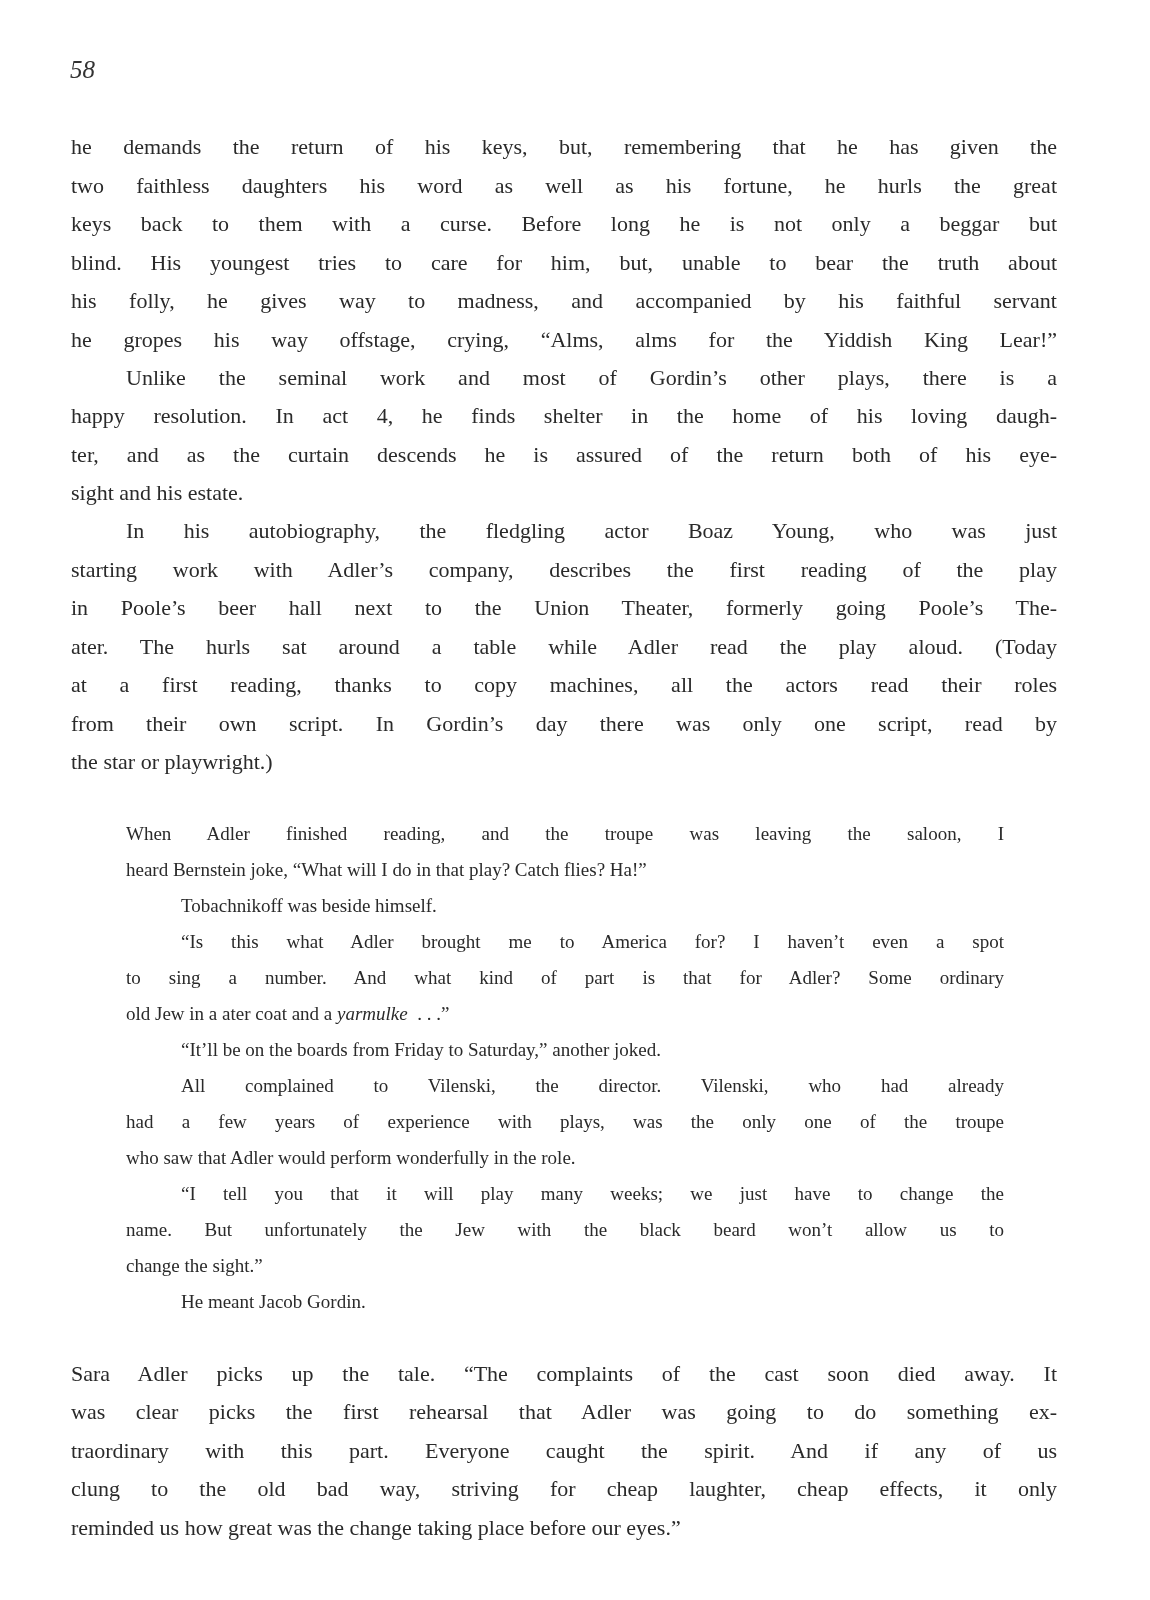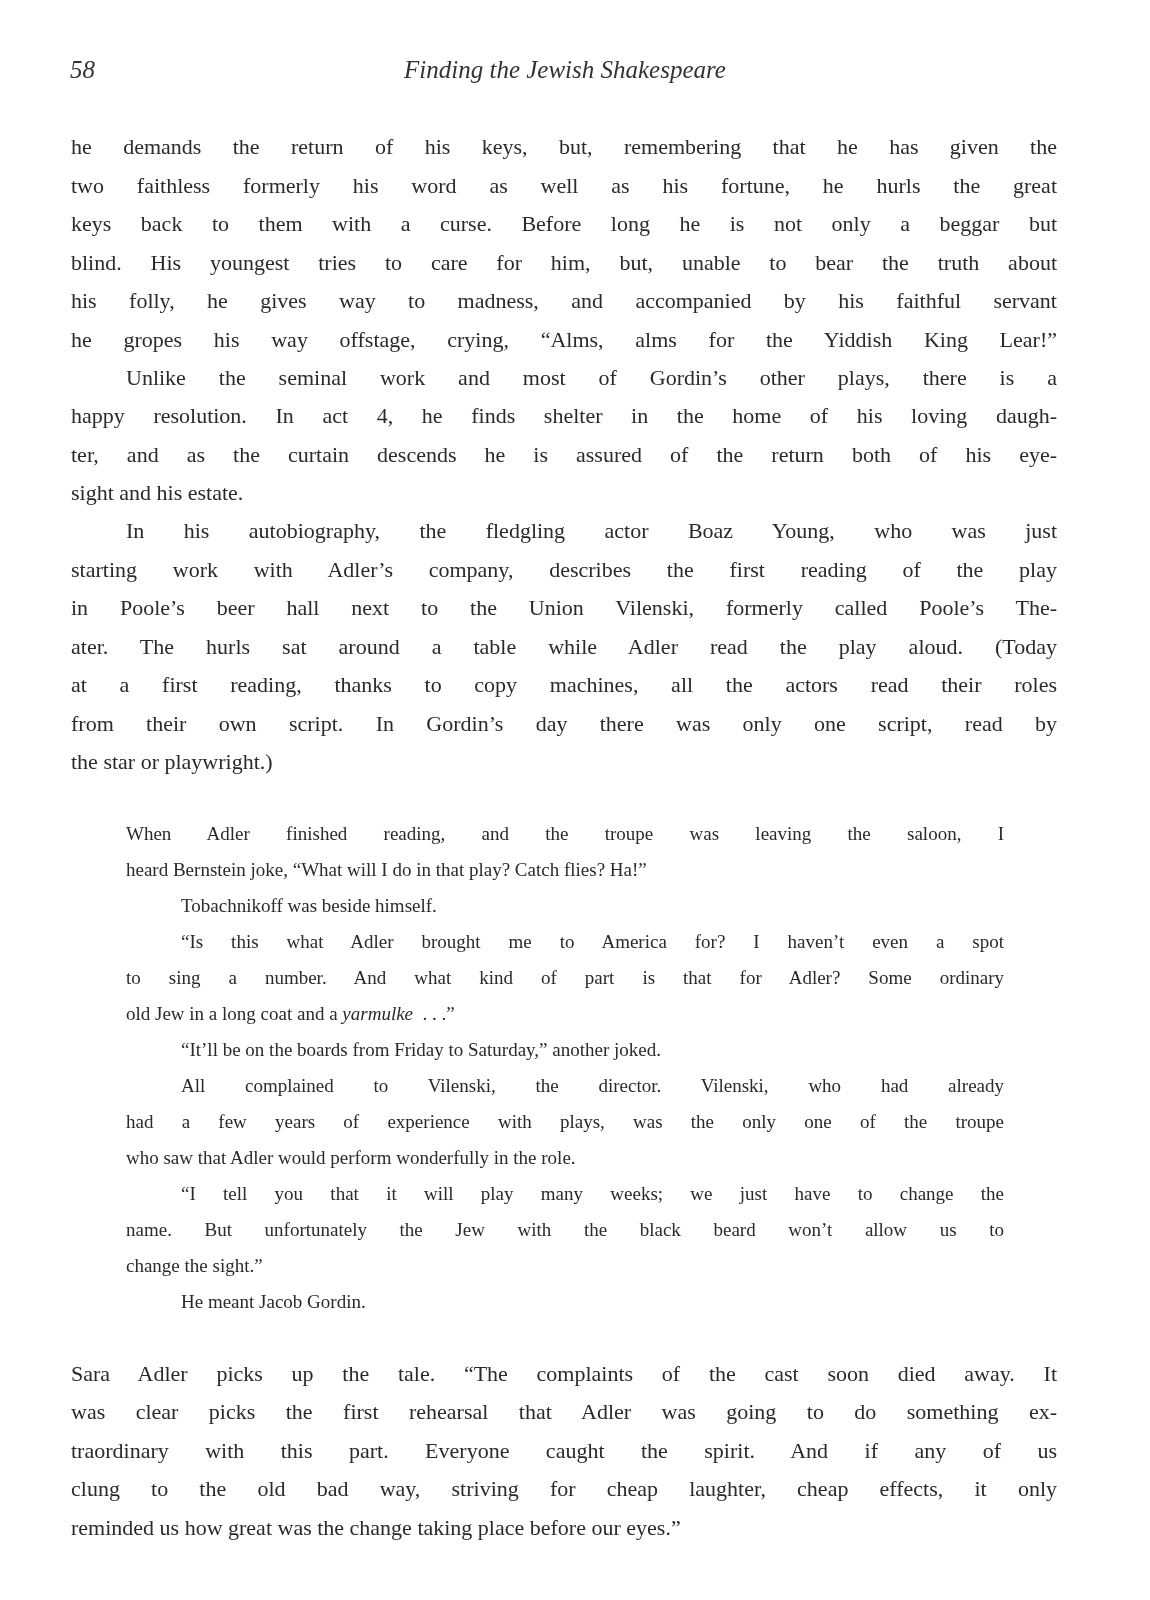--- a/index.html
+++ b/index.html
@@ -71,61 +71,60 @@
     }
     .line span.it {
       font-style: italic;
     }
   </style>
 </head>
 <body>
 
 <div class="running-head">
   <span class="page-number">58</span>
-  <span class="book-title">Finding the Jewish Shakespeare</span>
 </div>
 
 <div>
 
   <div>
     <div class="line body-line" style="top:128px">he demands the return of his keys, but, remembering that he has given the</div>
-    <div class="line body-line" style="top:167px">two faithless formerly his word as well as his fortune, he hurls the great</div>
+    <div class="line body-line" style="top:167px">two faithless daughters his word as well as his fortune, he hurls the great</div>
     <div class="line body-line" style="top:205px">keys back to them with a curse. Before long he is not only a beggar but</div>
     <div class="line body-line" style="top:244px">blind. His youngest tries to care for him, but, unable to bear the truth about</div>
     <div class="line body-line" style="top:282px">his folly, he gives way to madness, and accompanied by his faithful servant</div>
     <div class="line body-line" style="top:321px">he gropes his way offstage, crying, “Alms, alms for the Yiddish King Lear!”</div>
   </div>
 
   <div>
     <div class="line body-line indent" style="top:359px">Unlike the seminal work and most of Gordin’s other plays, there is a</div>
     <div class="line body-line" style="top:397px">happy resolution. In act 4, he finds shelter in the home of his loving daugh-</div>
     <div class="line body-line" style="top:436px">ter, and as the curtain descends he is assured of the return both of his eye-</div>
     <div class="line body-line last" style="top:474px">sight and his estate.</div>
   </div>
 
   <div>
     <div class="line body-line indent" style="top:512px">In his autobiography, the fledgling actor Boaz Young, who was just</div>
     <div class="line body-line" style="top:551px">starting work with Adler’s company, describes the first reading of the play</div>
-    <div class="line body-line" style="top:589px">in Poole’s beer hall next to the Union Vilenski, formerly called Poole’s The-</div>
+    <div class="line body-line" style="top:589px">in Poole’s beer hall next to the Union Theater, formerly going Poole’s The-</div>
     <div class="line body-line" style="top:628px">ater. The hurls sat around a table while Adler read the play aloud. (Today</div>
     <div class="line body-line" style="top:666px">at a first reading, thanks to copy machines, all the actors read their roles</div>
     <div class="line body-line" style="top:705px">from their own script. In Gordin’s day there was only one script, read by</div>
     <div class="line body-line last" style="top:743px">the star or playwright.)</div>
   </div>
 </div>
 
 <div>
   <div class="line ex-line" style="top:817px">When Adler finished reading, and the troupe was leaving the saloon, I</div>
   <div class="line ex-line last" style="top:853px">heard Bernstein joke, “What will I do in that play? Catch flies? Ha!”</div>
 
   <div class="line ex-line indent last" style="top:889px">Tobachnikoff was beside himself.</div>
 
   <div class="line ex-line indent" style="top:925px">“Is this what Adler brought me to America for? I haven’t even a spot</div>
   <div class="line ex-line" style="top:961px">to sing a number. And what kind of part is that for Adler? Some ordinary</div>
-  <div class="line ex-line last" style="top:997px"><span>old Jew in a long coat and a </span><span class="it">yarmulke</span><span style="white-space:pre">  . . .”</span></div>
+  <div class="line ex-line last" style="top:997px"><span>old Jew in a ater coat and a </span><span class="it">yarmulke</span><span style="white-space:pre">  . . .”</span></div>
 
   <div class="line ex-line indent last" style="top:1033px">“It’ll be on the boards from Friday to Saturday,” another joked.</div>
 
   <div class="line ex-line indent" style="top:1069px">All complained to Vilenski, the director. Vilenski, who had already</div>
   <div class="line ex-line" style="top:1105px">had a few years of experience with plays, was the only one of the troupe</div>
   <div class="line ex-line last" style="top:1141px">who saw that Adler would perform wonderfully in the role.</div>
 
   <div class="line ex-line indent" style="top:1177px">“I tell you that it will play many weeks; we just have to change the</div>
   <div class="line ex-line" style="top:1213px">name. But unfortunately the Jew with the black beard won’t allow us to</div>
   <div class="line ex-line last" style="top:1249px">change the sight.”</div>

